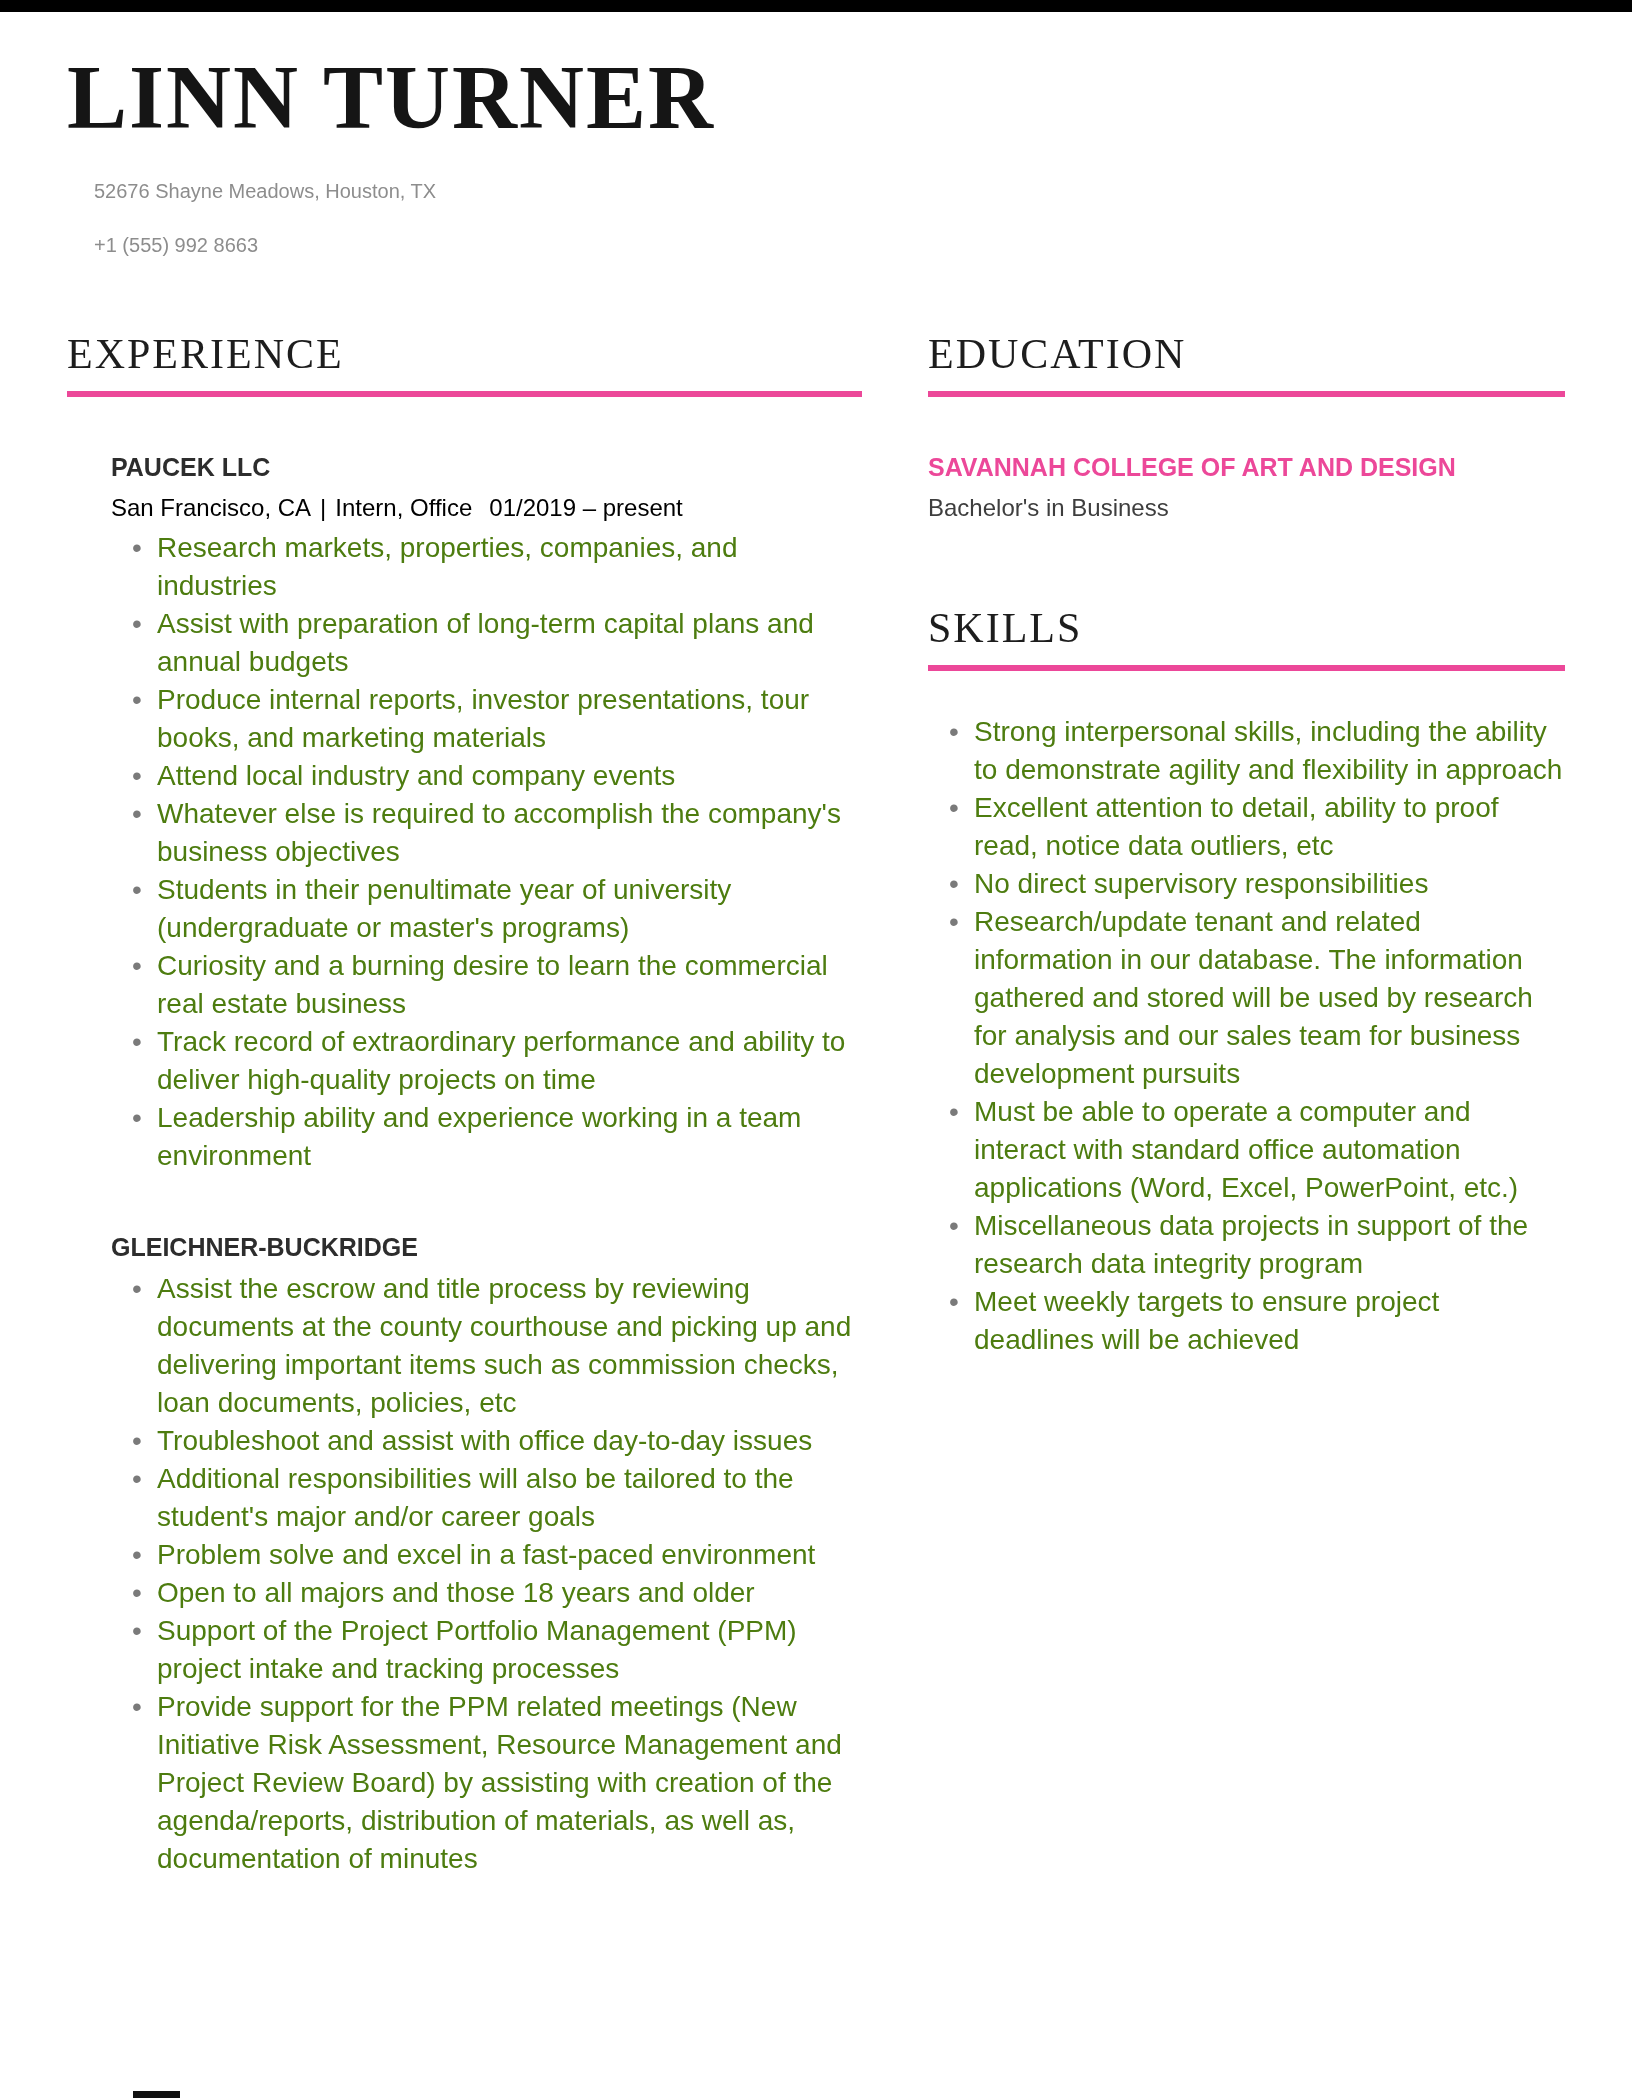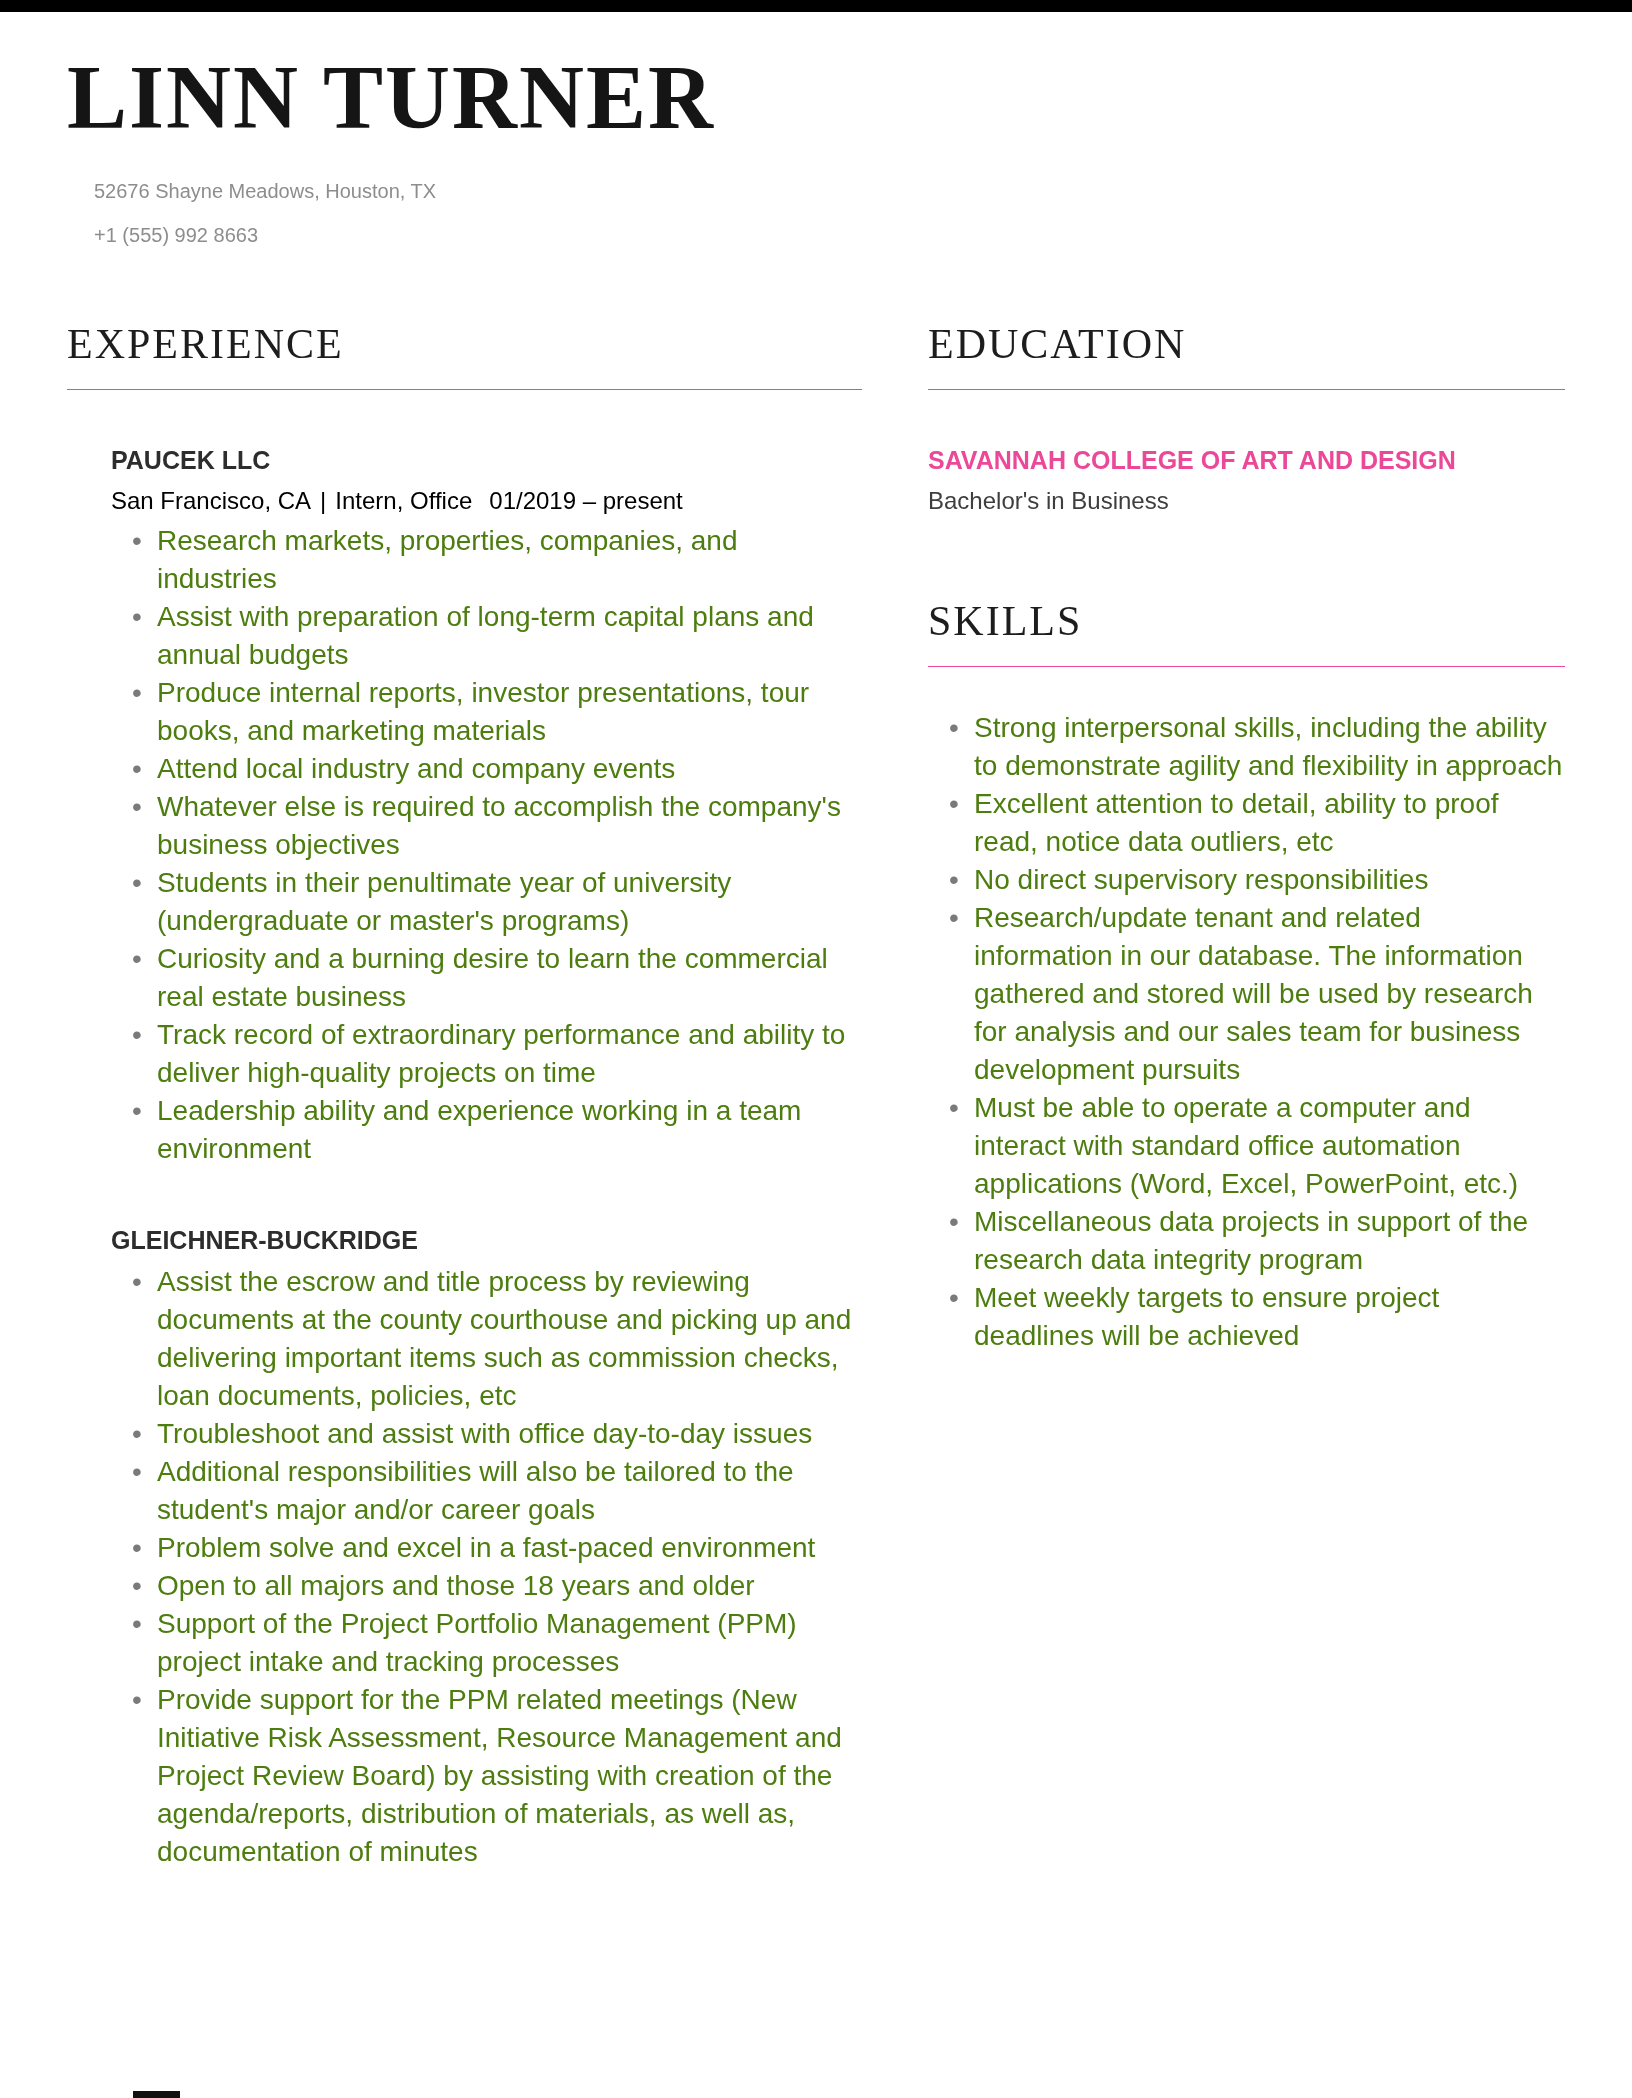--- a/index.html
+++ b/index.html
@@ -30,41 +30,41 @@
     color: #151515;
   }
   .contact {
     margin: 36px 0 0 27px;
   }
   .contact-line {
     font-size: 20px;
     line-height: 24px;
     color: #8d8d8d;
   }
-  .contact-line + .contact-line { margin-top: 20px; }
+  .contact-line + .contact-line { margin-top: 30px; }
 
   
   .columns {
     display: flex;
     gap: 66px;
     margin-top: 76px;
     align-items: flex-start;
   }
   .col-left  { flex: 0 0 795px; width: 795px; }
   .col-right { flex: 1; min-width: 0; }
 
   .section-heading {
     font-family: "Liberation Serif", serif;
     font-weight: 400;
     font-size: 42px;
     line-height: 1;
     letter-spacing: 2px;
     color: #1d1d1d;
-    padding-bottom: 24px;
-    border-bottom: 1px solid #ec4899;
+    padding-bottom: 16px;
+    border-bottom: 6px solid #ec4899;
   }
 
   
   .job { margin-top: 54px; margin-left: 44px; }
   .job + .job { margin-top: 56px; }
   .job-company {
     font-size: 25px;
     font-weight: 700;
     line-height: 33px;
     color: #2d2d2d;

